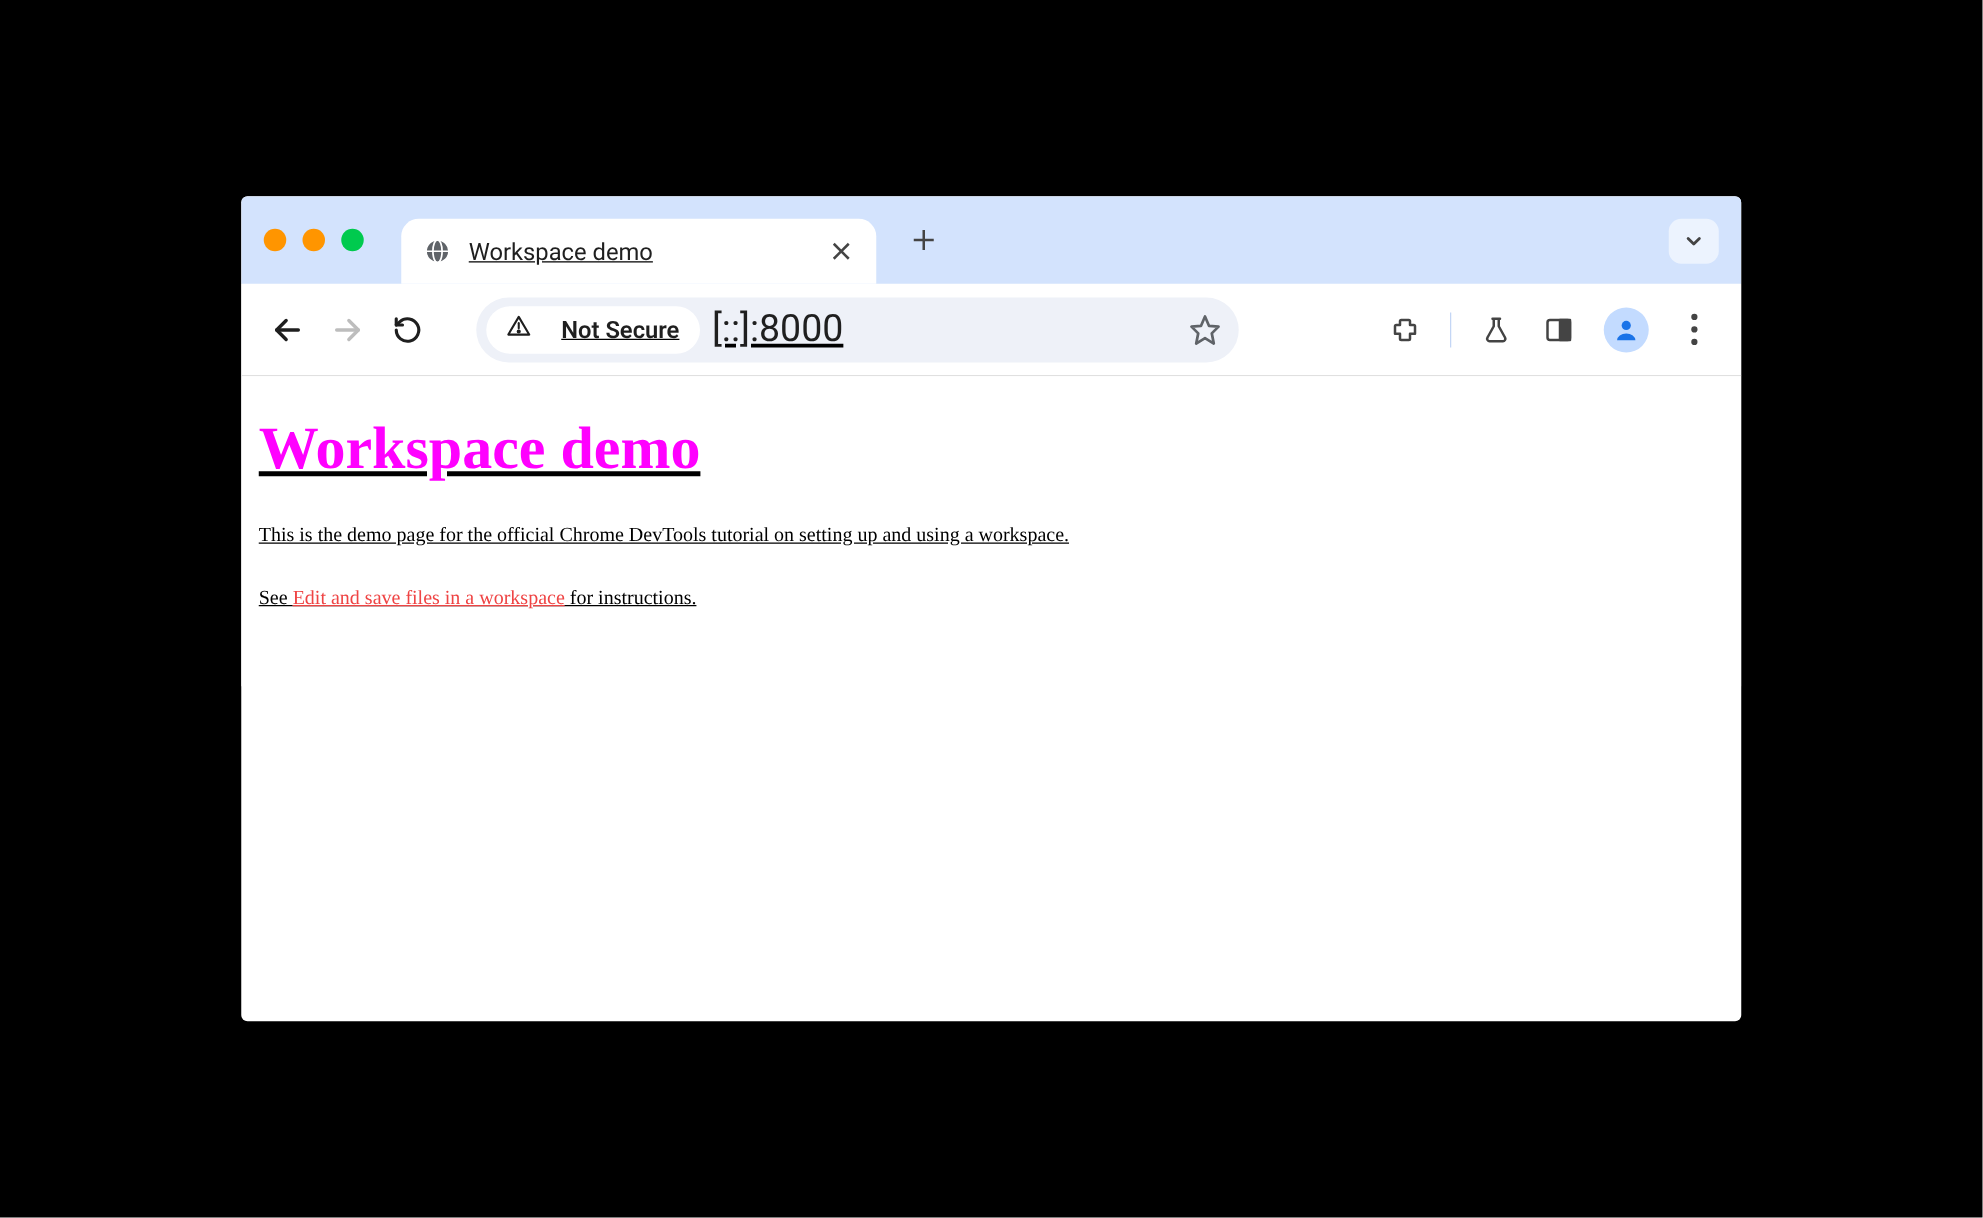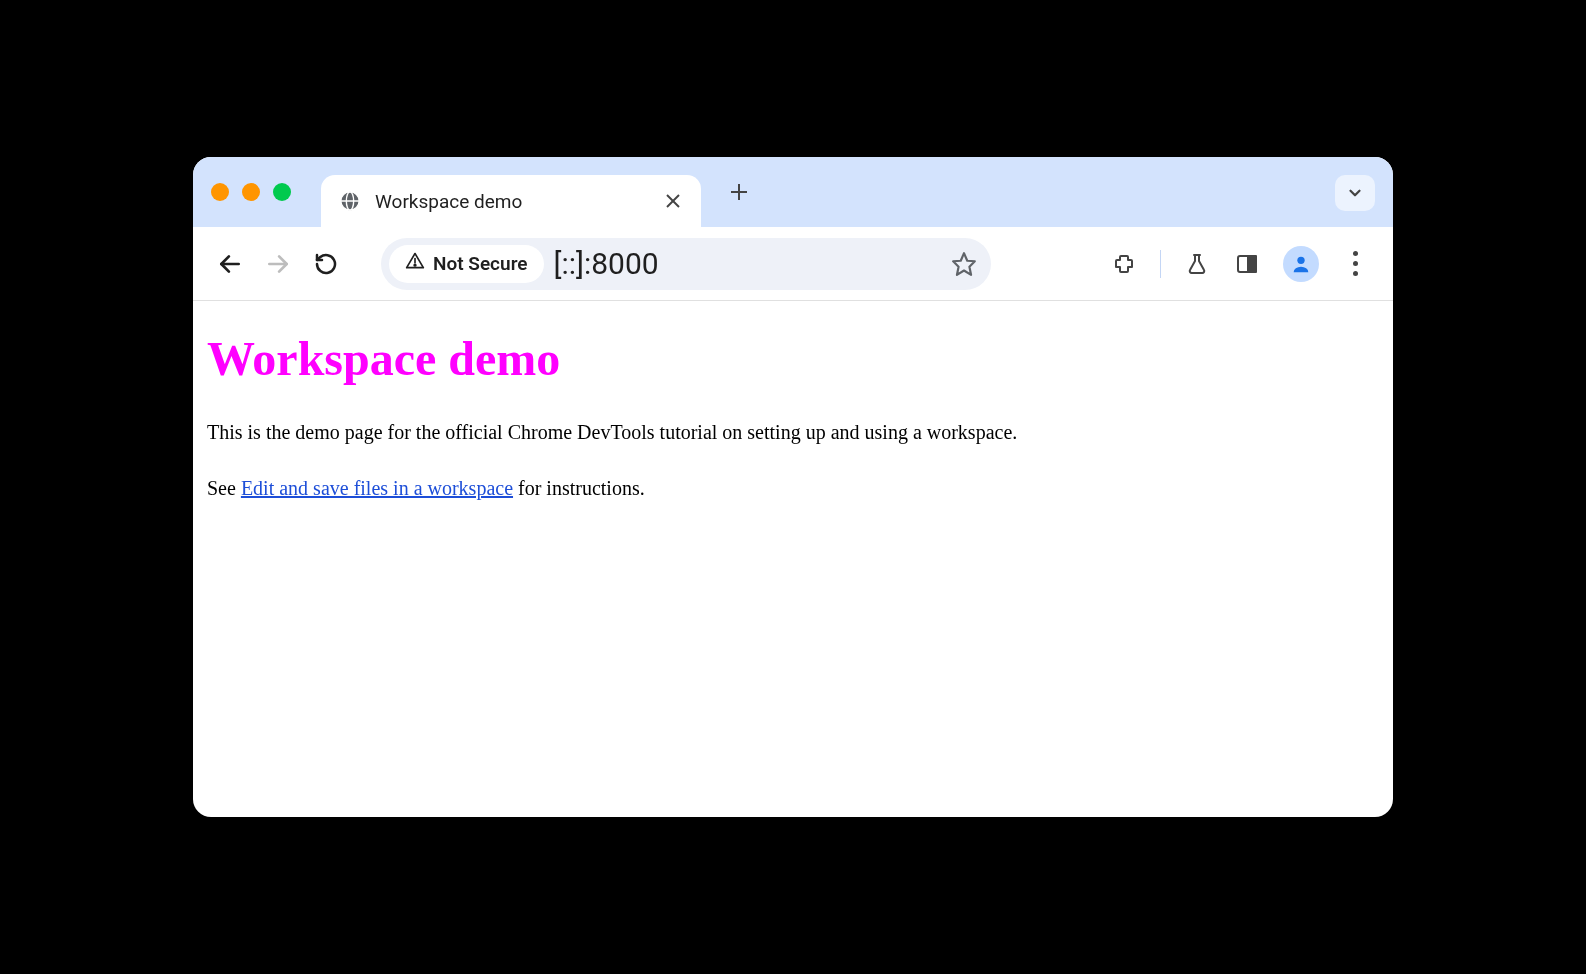--- a/index.html
+++ b/index.html
@@ -9,24 +9,25 @@
       height: 974px;
       font-family: -apple-system, BlinkMacSystemFont, "Segoe UI", Roboto, sans-serif;
       display: flex;
       align-items: center;
       justify-content: center;
     }
     .browser-window {
       width: 1200px;
       height: 660px;
       background: #fff;
-      border-radius: 18px;
+      border-radius: 5px;
       overflow: hidden;
       box-shadow: 0 10px 40px rgba(0,0,0,0.5);
       position: relative;
+      text-decoration: underline;
     }
     .tab-strip {
       background: #d3e3fd;
       height: 70px;
       display: flex;
       align-items: center;
       padding: 0 18px;
       position: relative;
     }
     .traffic-lights {
@@ -134,21 +135,21 @@
       margin-left: 26px;
       gap: 10px;
     }
     .security-chip {
       background: #fff;
       border-radius: 20px;
       height: 38px;
       display: flex;
       align-items: center;
       padding: 0 16px;
-      gap: 8px;
+      gap: 24px;
       font-size: 19px;
       font-weight: 600;
       color: #1f1f1f;
     }
     .url-text {
       font-size: 30px;
       color: #1f1f1f;
       font-family: inherit;
     }
     .addr-spacer { flex: 1; }
@@ -207,27 +208,27 @@
       background: #fff;
       font-family: "Times New Roman", Times, serif;
     }
     .page-heading {
       font-size: 48px;
       font-weight: bold;
       color: #ff00ff;
       margin-bottom: 32px;
     }
     .page-paragraph {
-      font-size: 20px;
+      font-size: 16px;
       color: #000;
       margin-bottom: 28px;
       line-height: 1.4;
     }
     .page-link {
-      color: #1d4ed8;
+      color: #ef4444;
       text-decoration: underline;
       cursor: pointer;
     }
   </style>
 </head>
 <body>
 
 <div class="browser-window">
 
   <div class="tab-strip">

